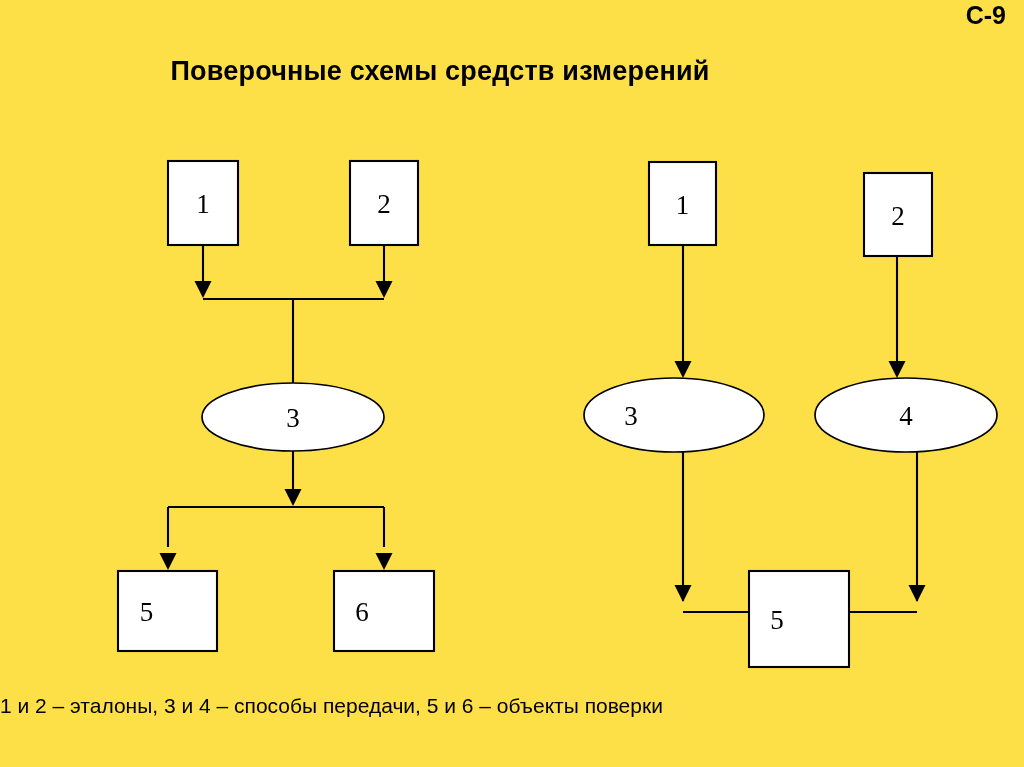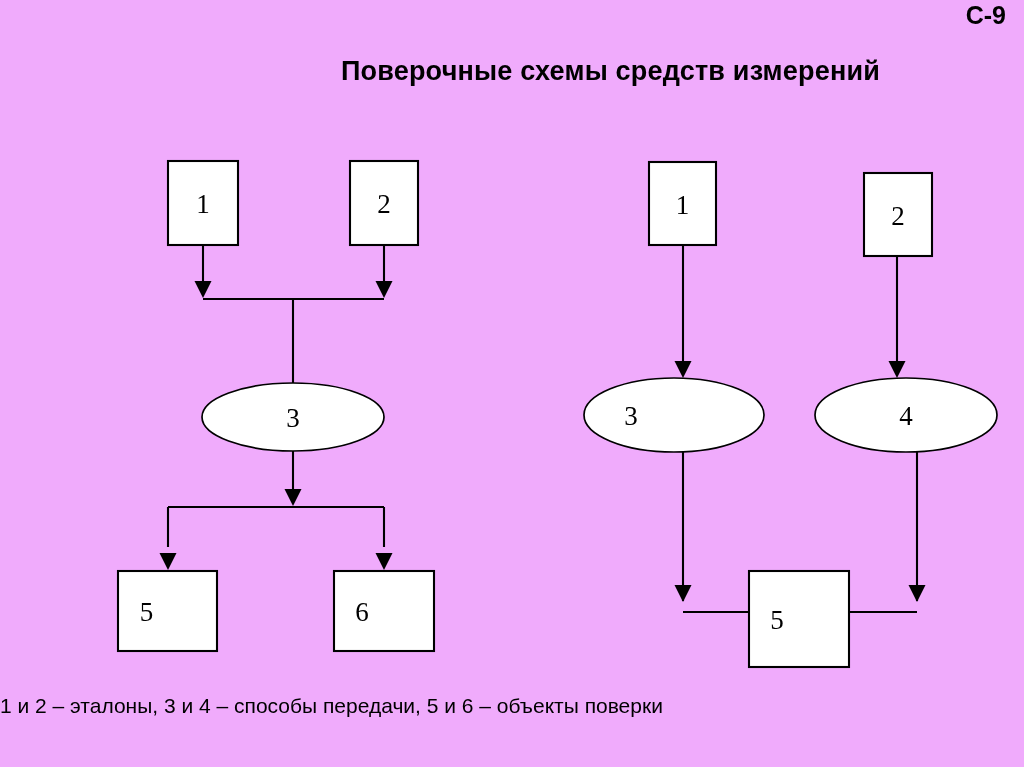--- a/index.html
+++ b/index.html
@@ -14,39 +14,39 @@
     position: relative;
     font-family: "Liberation Sans", sans-serif;
     color: #000000;
     overflow: hidden;
   }
   #slide {
     position: absolute;
     left: 0; top: 0;
     width: 1024px;
     height: 767px;
-    background: #f0abfc;
+    background: #fde047;
   }
   .corner-tag {
     position: absolute;
     right: 18px;
     top: 2px;
     font-family: "Liberation Sans", sans-serif;
     font-size: 25px;
     font-weight: bold;
     letter-spacing: 0px;
     color: #000000;
     line-height: 1.1;
   }
   .slide-title {
     position: absolute;
     left: 0;
     top: 38px;
     width: 880px;
-    text-align: right;
+    text-align: center;
     font-family: "Liberation Sans", sans-serif;
     font-size: 27px;
     font-weight: bold;
     color: #000000;
     letter-spacing: 0.2px;
   }
   .caption {
     position: absolute;
     left: 0;
     top: 694px;

